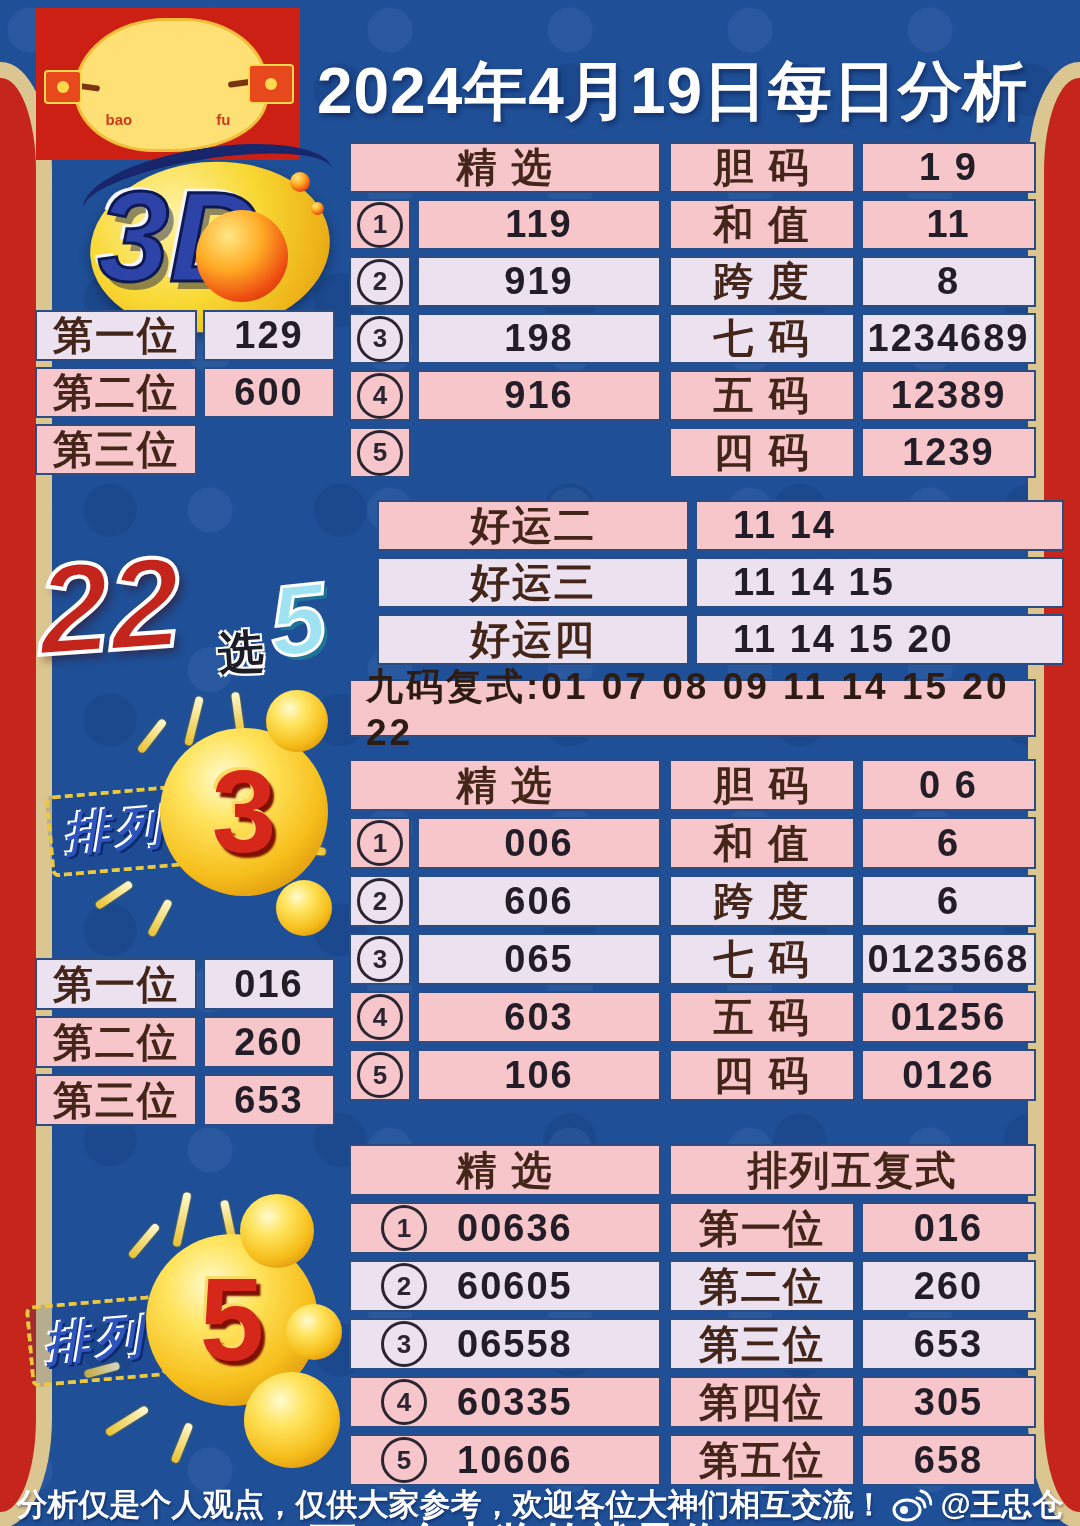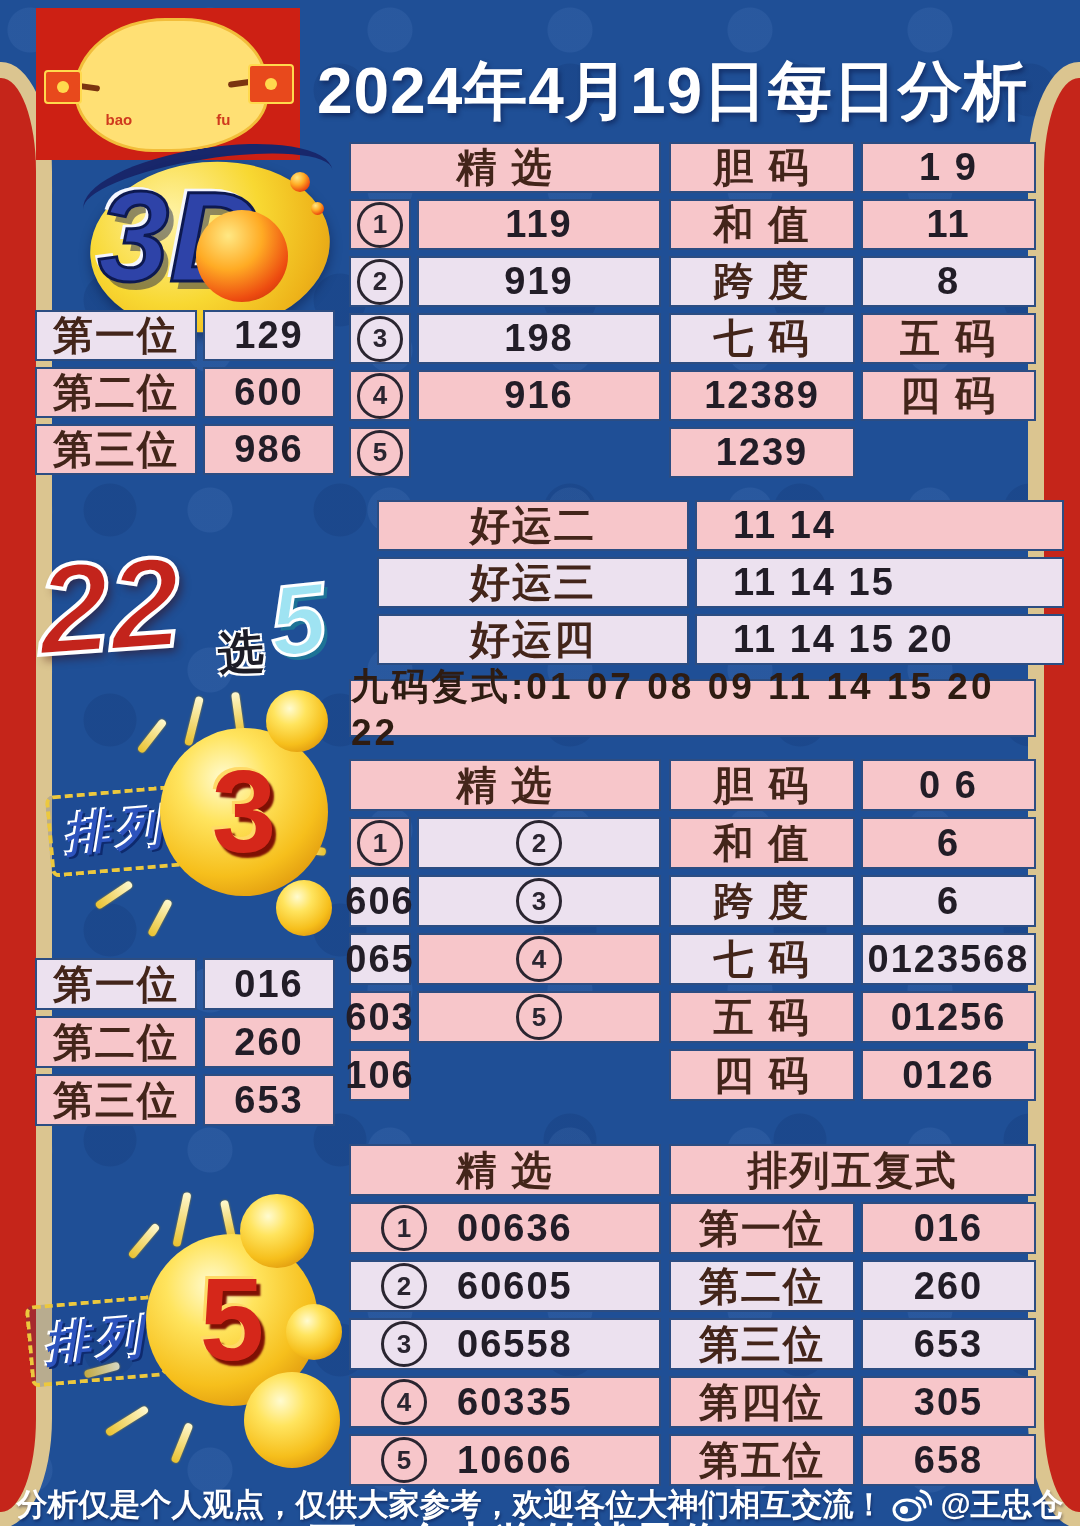--- a/index.html
+++ b/index.html
@@ -47,21 +47,21 @@
   .lav  { background:#ece1ef; }
   .zh  { font-size:40px; font-weight:700; color:#43251a; letter-spacing:2px; }
   .num { font-size:38px; font-weight:700; color:#221d27; letter-spacing:2px; }
   .valL { justify-content:flex-start; padding-left:36px; }
   .hdr { grid-column:1 / -1; }
   .pno { width:40px; height:40px; border:3px solid #2a2530; border-radius:50%;
          display:flex; align-items:center; justify-content:center; flex:0 0 auto;
          font-size:26px; font-weight:700; color:#2a2530; }
   .pickrow { justify-content:flex-start; padding-left:30px; gap:30px; }
   .ninecode { position:absolute; left:349px; top:679px; width:687px; height:58px;
-              display:flex; align-items:center; box-sizing:border-box;
+              display:flex; align-items:center; padding-left:15px; box-sizing:border-box;
               border:2px solid #2c4d82; background:#f7c6ca;
               font-size:37px; font-weight:700; color:#2e1c12; letter-spacing:3px; }
 
   
   .logo3d { position:absolute; left:78px; top:146px; width:268px; height:198px; }
   .swoosh { position:absolute; left:4px; top:2px; width:252px; height:72px;
             border-top:11px solid #18276b; border-radius:50%; transform:rotate(-9deg); }
   .ellipse3d { position:absolute; left:12px; top:16px; width:240px; height:170px; border-radius:50%;
             transform:rotate(-5deg);
             background:radial-gradient(circle at 35% 30%, #fff3a6, #f8d832 45%, #eeb41a 75%, #d89110);
@@ -141,21 +141,20 @@
     <div class="ball" style="left:212px;top:26px;width:20px;height:20px;"></div>
     <div class="ball" style="left:233px;top:56px;width:13px;height:13px;"></div>
   </div>
 
   <div class="tbl" style="left:35px;top:310px;width:300px;grid-template-columns:162px 132px;">
     <div class="cell lav zh">第一位</div>
     <div class="cell lav num">129</div>
     <div class="cell pink zh">第二位</div>
     <div class="cell pink num">600</div>
     <div class="cell pink zh">第三位</div>
-    <div class="cell pink num">986</div>
   </div>
 
   <div class="tbl" style="left:349px;top:142px;width:312px;grid-template-columns:62px 244px;">
     <div class="cell pink zh hdr">精 选</div>
     <div class="cell pink">
         <span class="pno">1</span>
       </div>
     <div class="cell pink num">119</div>
     <div class="cell lav">
         <span class="pno">2</span>
@@ -175,20 +174,21 @@
   </div>
 
   <div class="tbl" style="left:669px;top:142px;width:367px;grid-template-columns:186px 175px;">
     <div class="cell pink zh">胆 码</div>
     <div class="cell pink num">1 9</div>
     <div class="cell pink zh">和 值</div>
     <div class="cell pink num">11</div>
     <div class="cell lav zh">跨 度</div>
     <div class="cell lav num">8</div>
     <div class="cell lav zh">七 码</div>
+    <div class="cell lav num">1234689</div>
     <div class="cell pink zh">五 码</div>
     <div class="cell pink num">12389</div>
     <div class="cell pink zh">四 码</div>
     <div class="cell pink num">1239</div>
   </div>
 
   <div class="logo22">
     <span class="l22">22</span>
     <span class="lxuan">选</span>
     <span class="l5">5</span>
@@ -219,20 +219,21 @@
     </div>
     <div class="ball gold" style="left:218px;top:-2px;width:62px;height:62px;"></div>
     <div class="ball gold" style="left:228px;top:188px;width:56px;height:56px;"></div>
   </div>
 
   <div class="tbl" style="left:349px;top:759px;width:312px;grid-template-columns:62px 244px;grid-auto-rows:52px;">
     <div class="cell pink zh hdr">精 选</div>
     <div class="cell pink">
         <span class="pno">1</span>
       </div>
+    <div class="cell pink num">006</div>
     <div class="cell lav">
         <span class="pno">2</span>
       </div>
     <div class="cell lav num">606</div>
     <div class="cell lav">
         <span class="pno">3</span>
       </div>
     <div class="cell lav num">065</div>
     <div class="cell pink">
         <span class="pno">4</span>

